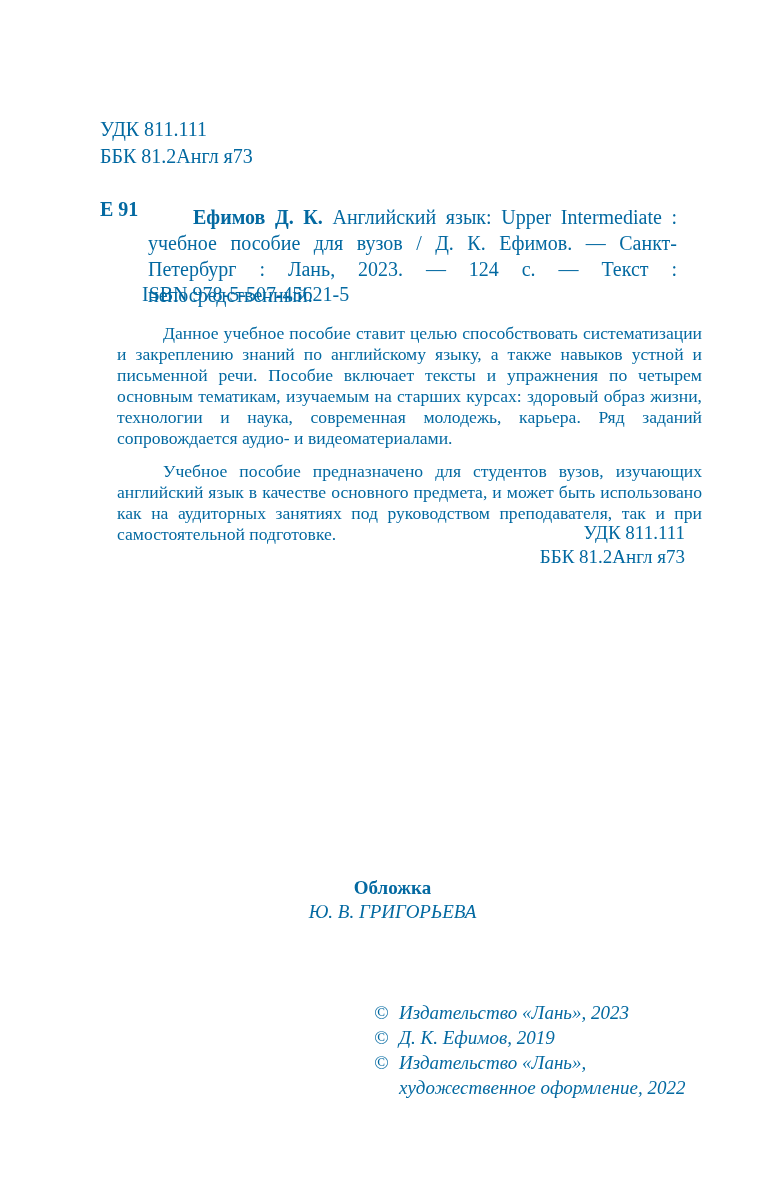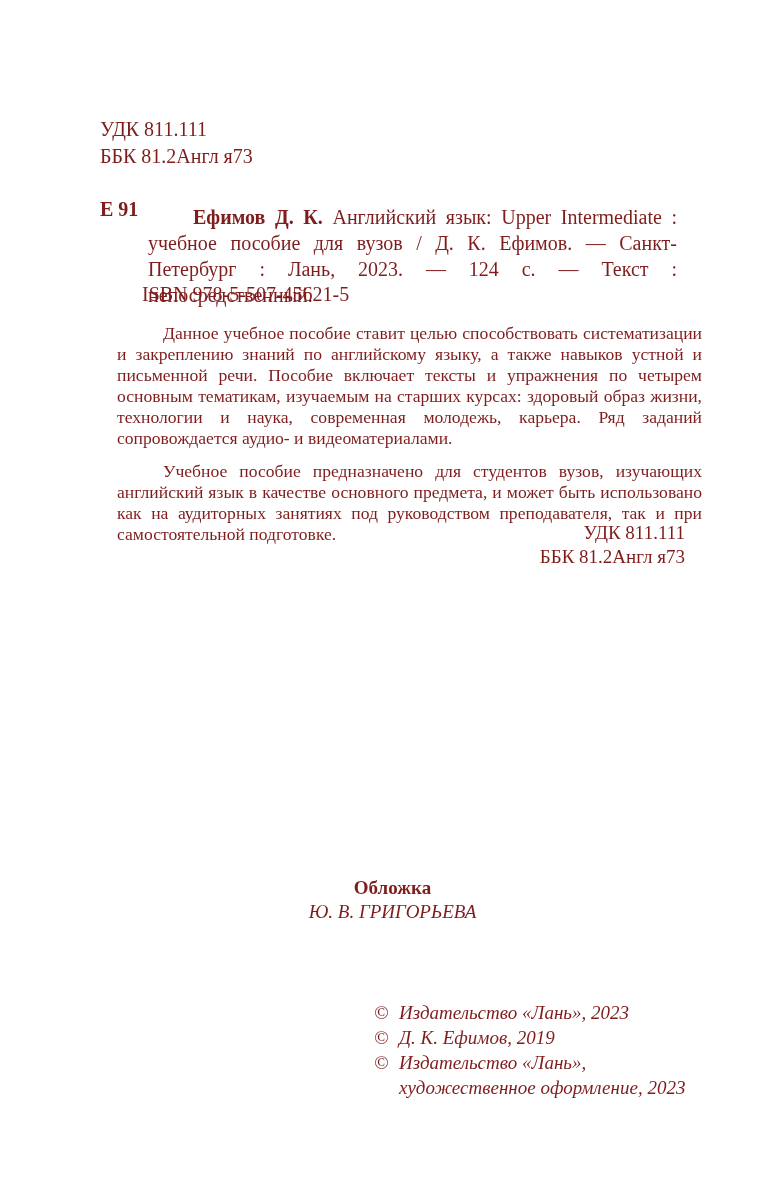--- a/index.html
+++ b/index.html
@@ -6,21 +6,21 @@
     margin: 0;
     padding: 0;
     background: #ffffff;
   }
   .page {
     position: relative;
     width: 768px;
     height: 1182px;
     background: #ffffff;
     font-family: "Liberation Serif", "DejaVu Serif", serif;
-    color: #7f1d1d;
+    color: #0369a1;
     overflow: hidden;
   }
   .udk-top {
     position: absolute;
     left: 100px;
     top: 116px;
     font-size: 20px;
     line-height: 27px;
     white-space: pre;
   }
@@ -142,17 +142,17 @@
     <div class="c-row">
       <span class="c-sym">©</span><span>Издательство «Лань», 2023</span>
     </div>
     <div class="c-row">
       <span class="c-sym">©</span><span>Д. К. Ефимов, 2019</span>
     </div>
     <div class="c-row">
       <span class="c-sym">©</span><span>Издательство «Лань»,</span>
     </div>
     <div class="c-row">
-      <span class="c-sym"></span><span>художественное оформление, 2023</span>
+      <span class="c-sym"></span><span>художественное оформление, 2022</span>
     </div>
   </div>
 
 </div>
 
 </body></html>

